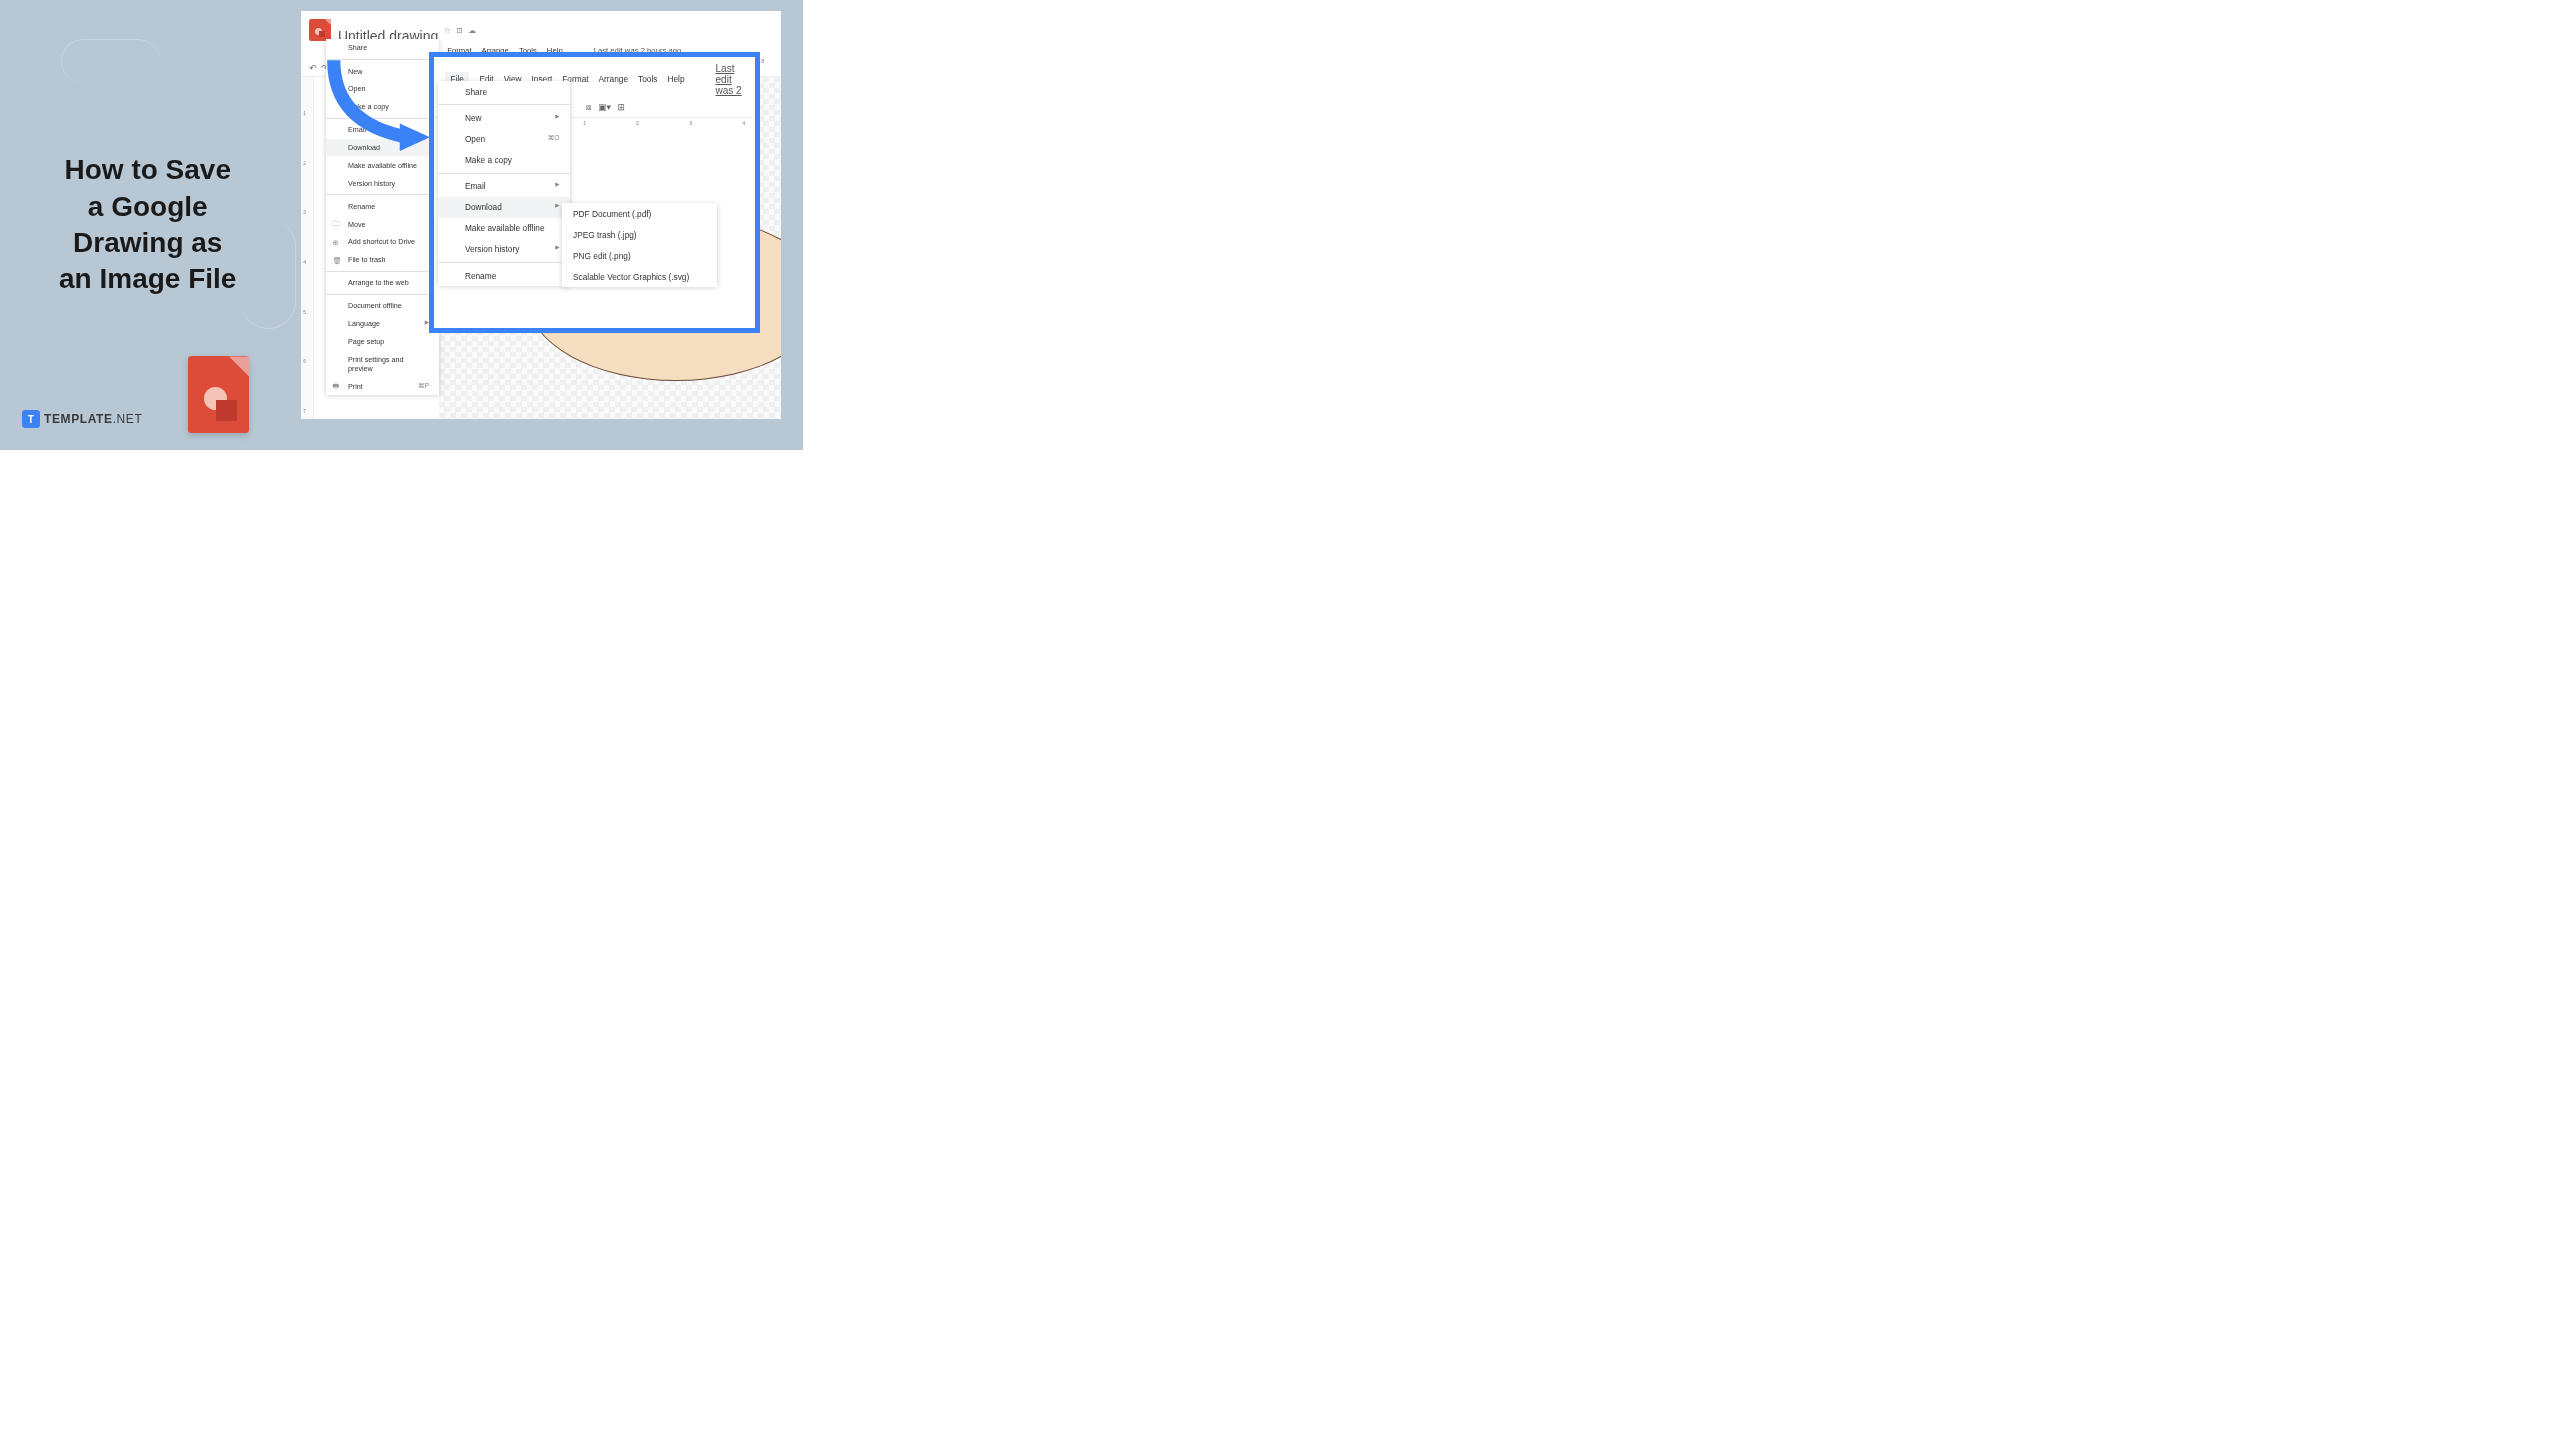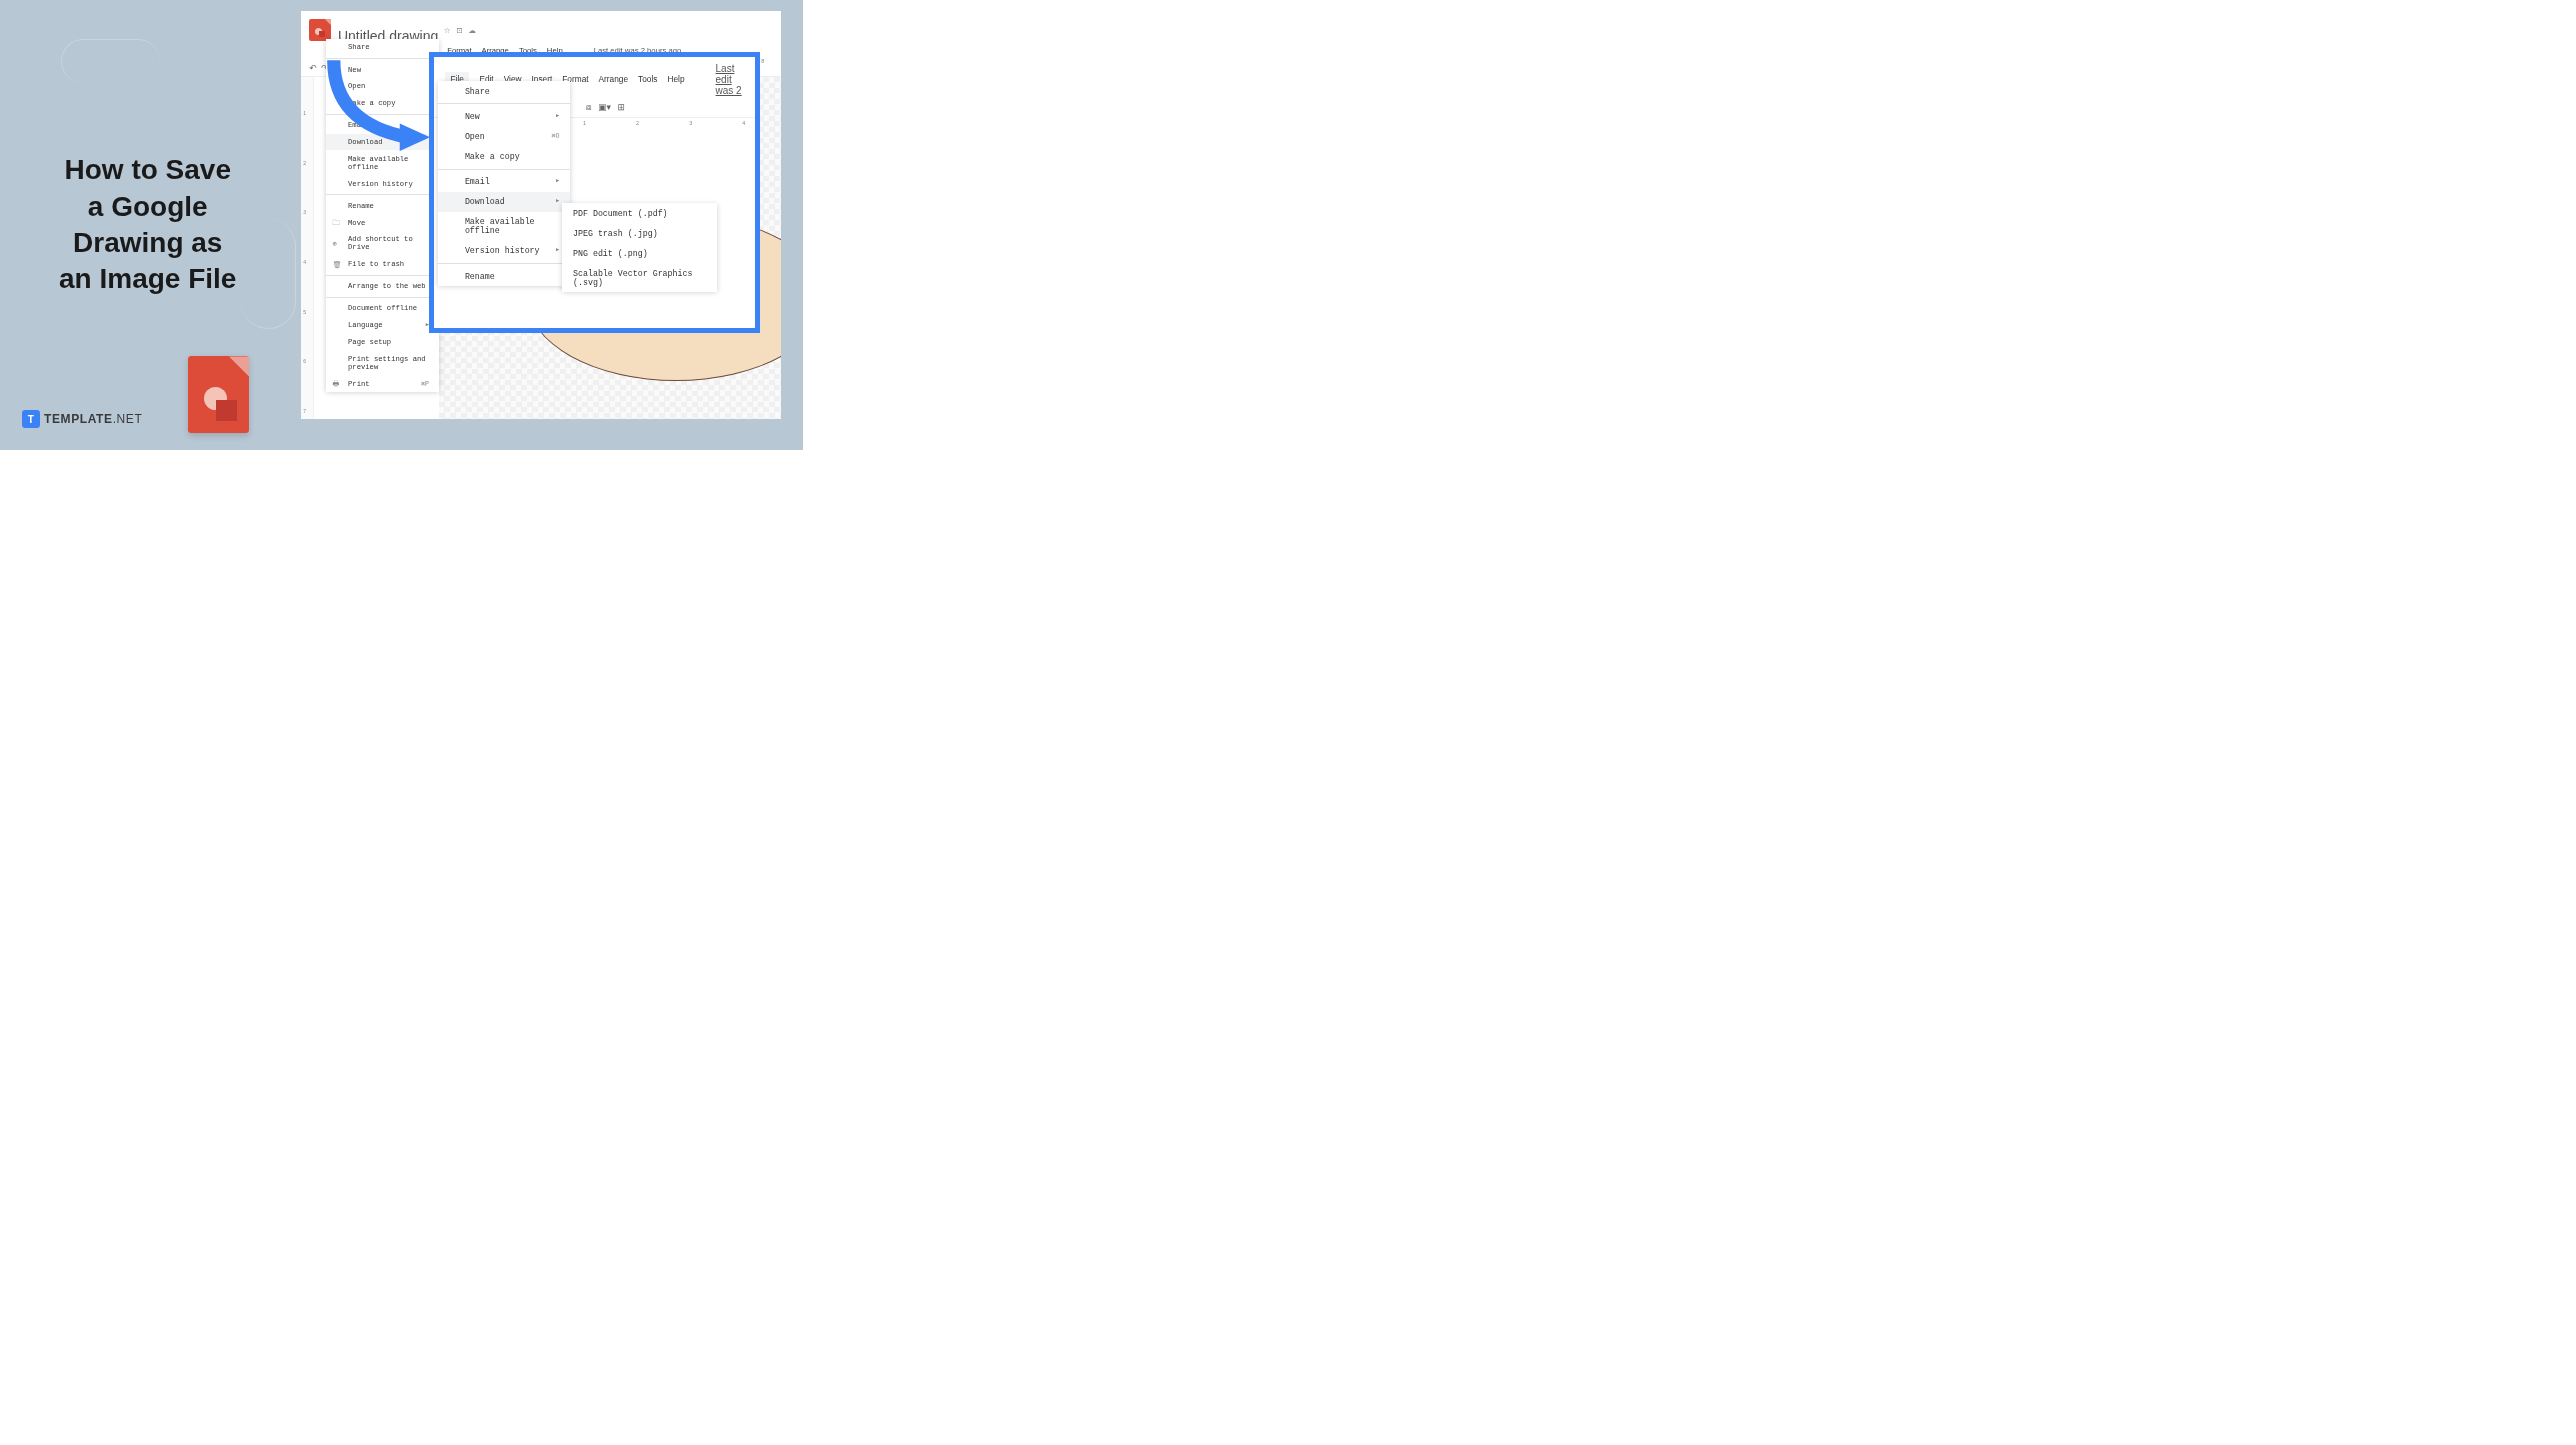--- a/index.html
+++ b/index.html
@@ -34,21 +34,21 @@
 .menu-bar { padding: 0 8.3px 2.8px 36px; display: flex; gap: 10px; font-size: 7.7px; color: #333; }
 .menu-bar span { cursor: pointer; }
 .menu-bar .active-file { background: #e8f0fe; padding: 1.1px 4.4px; border-radius: 1.1px; }
 .last-edit { text-decoration: underline; color: #555; margin-left: 21px; }
 .toolbar-row { padding: 2.8px 8.3px; display: flex; gap: 4.4px; color: #666; font-size: 8.8px; border-bottom: 0.6px solid #eee; }
 .canvas-area { position: relative; height: 359px; background: white; }
 .canvas-bg { position: absolute; top: 0; left: 138px; right: 0; bottom: 0; background-image: repeating-conic-gradient(#f0f0f0 0% 25%, #fafafa 0% 50%); background-size: 11px 11px; }
 .ellipse-shape { position: absolute; bottom: 55px; right: -44px; width: 298px; height: 166px; background: #f5ddc0; border-radius: 50%; border: 1.1px solid #6d4a3a; }
 
 .dropdown-1 { position: absolute; top: 28px; left: 25px; width: 113px; background: white; box-shadow: 0 1.1px 5.5px rgba(0,0,0,0.2); font-size: 7.2px; color: #333; z-index: 5; }
-.menu-item { padding: 4.4px 10px 4.4px 22px; position: relative; cursor: pointer; font-family: Liberation Mono, monospace; }
+.menu-item { padding: 4.4px 10px 4.4px 22px; position: relative; cursor: pointer; }
 .menu-item.hl { background: #f1f3f4; }
 .menu-item .icon-left { position: absolute; left: 6.6px; top: 50%; transform: translateY(-50%); color: #888; font-size: 7.2px; }
 .menu-item .arrow { float: right; color: #888; font-size: 5.5px; }
 .menu-item .shortcut { float: right; color: #888; font-size: 6.6px; }
 .menu-sep { border-top: 0.6px solid #e0e0e0; margin: 2.2px 0; }
 
 .arrow-big { position: absolute; top: 41px; left: 19.3px; z-index: 20; }
 
 .zoom-frame { position: absolute; top: 41px; left: 128px; width: 331px; height: 281px; background: white; border: 5.5px solid #3b82f6; z-index: 10; overflow: visible; }
 .zoom-inner { position: relative; width: 100%; height: 100%; }

